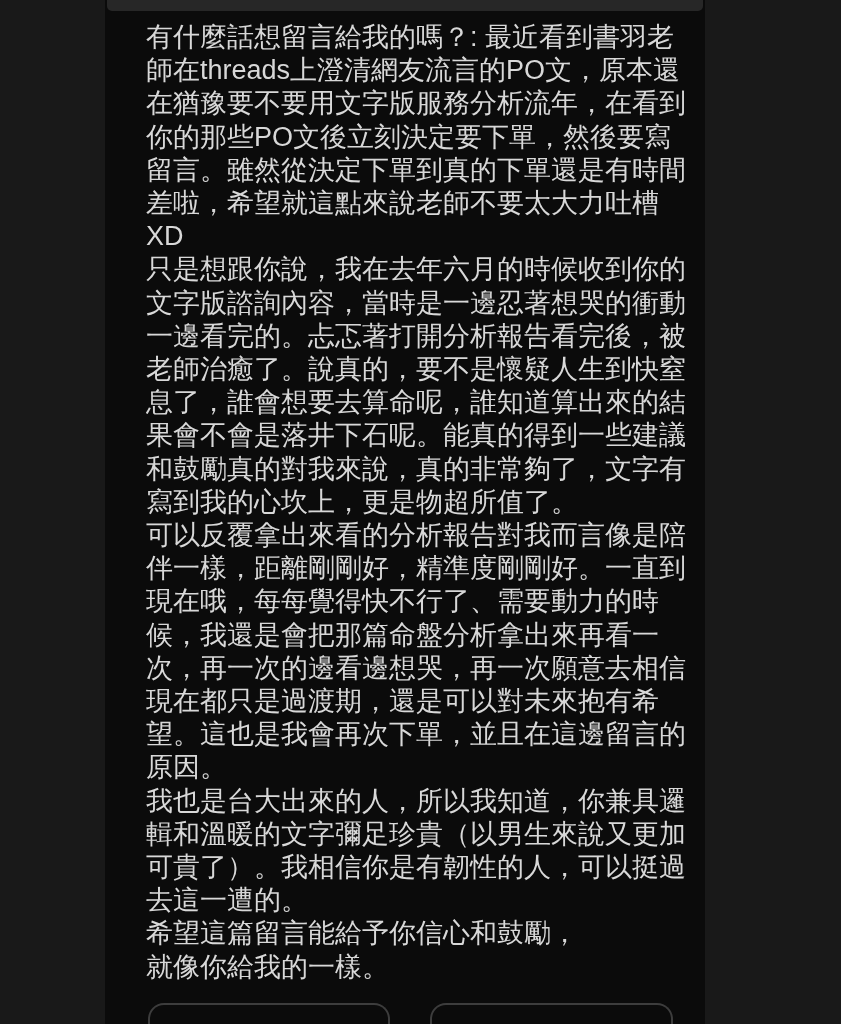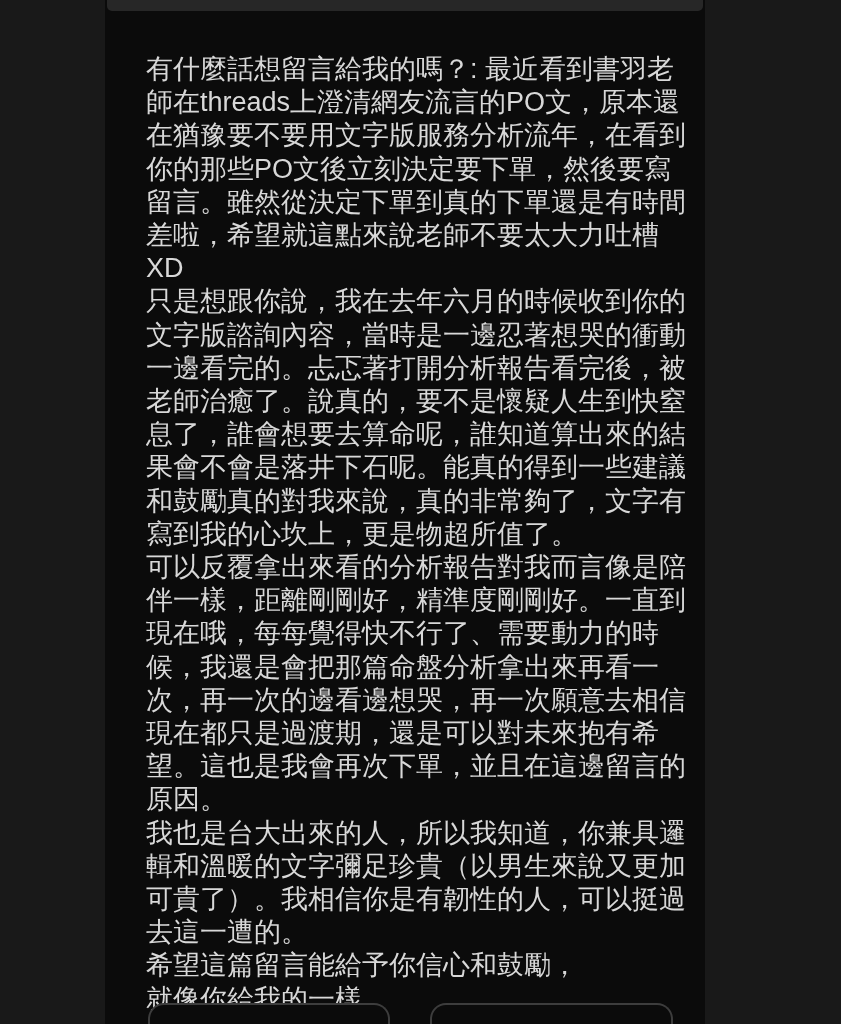--- a/index.html
+++ b/index.html
@@ -40,21 +40,20 @@
     position: absolute;
     left: 41px;
     top: 21px;
     width: 558px;
     color: var(--text-color, #d8d8d8);
     font-size: 27px;
     line-height: 33.2px;
     white-space: pre-line;
     word-break: break-all;
     overflow: hidden;
-    margin-top: 32px;
   }
   .peek-card {
     position: absolute;
     top: 1003px;
     height: 40px;
     border: 2px solid var(--card-border, #3d3d3d);
     border-bottom: none;
     border-radius: 16px 16px 0 0;
     background: var(--panel-bg, #0b0b0b);
   }

